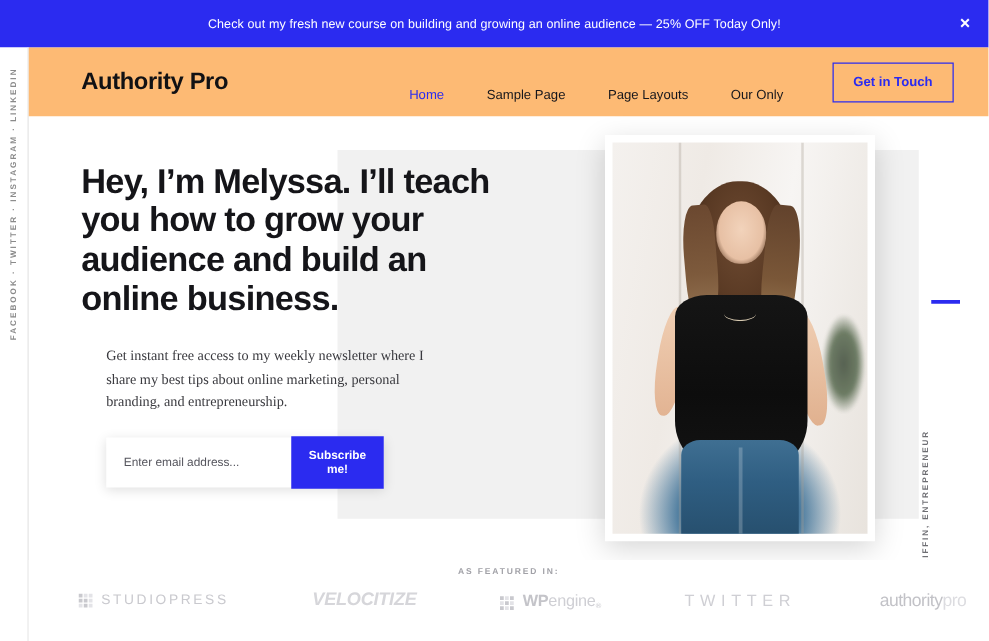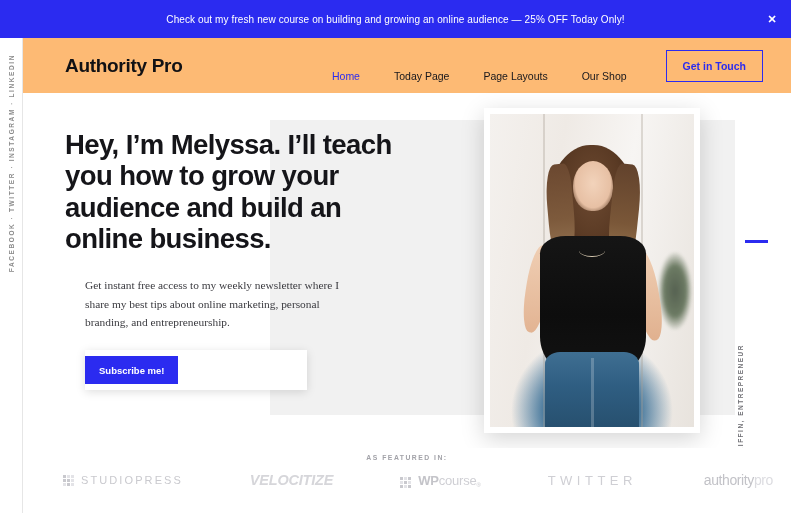--- a/index.html
+++ b/index.html
@@ -94,21 +94,21 @@
     display:flex;align-items:center;
   }
   .email-input{
     flex:1;border:0;outline:none;background:transparent;
     font-size:9.5px;color:#4a4a52;padding-left:14px;
     font-family:"Liberation Sans", sans-serif;
   }
   .email-input::placeholder{color:#55555d;}
   .subscribe-btn{
     background:#2b2bf0;color:#fff;border:0;cursor:pointer;
-    font-size:9.5px;font-weight:700;height:28px;margin-right:5px;padding:0 14px;
+    font-size:9.5px;font-weight:700;height:42px;margin-right:5px;padding:0 14px;
     font-family:"Liberation Sans", sans-serif;
   }
 
   
   .portrait-card{
     position:absolute;left:461px;top:15px;width:216px;height:325px;
     background:#ffffff;padding:6px;box-sizing:border-box;
     box-shadow:0 6px 22px rgba(0,0,0,.17);
   }
   .portrait{
@@ -230,36 +230,37 @@
   </div>
 
   <div class="social-rail">
     <div class="social-text">FACEBOOK · TWITTER · INSTAGRAM · LINKEDIN</div>
   </div>
 
   <div class="site-header">
     <div class="logo">Authority Pro</div>
     <div class="nav">
       <div class="nav-item active">Home</div>
-      <div class="nav-item">Today Page</div>
+      <div class="nav-item">Sample Page</div>
       <div class="nav-item">Page Layouts</div>
-      <div class="nav-item">Our Shop</div>
+      <div class="nav-item">Our Only</div>
       <div class="nav-cta">Get in Touch</div>
     </div>
   </div>
 
   <div class="hero">
     <div class="hero-gray"></div>
 
     <div class="hero-content">
       <h1 class="hero-title">Hey, I’m Melyssa. I’ll teach you how to grow your audience and build an online business.</h1>
       <p class="hero-sub">Get instant free access to my weekly newsletter where I share my best tips about online marketing, personal branding, and entrepreneurship.</p>
     </div>
 
     <div class="signup-form">
+      <input class="email-input" type="text" placeholder="Enter email address..." style="">
       <button class="subscribe-btn">Subscribe me!</button>
     </div>
 
     <div class="portrait-card">
       <div class="portrait">
         <div class="p-seam" style="left:26%;"></div>
         <div class="p-seam" style="left:74%;"></div>
         <div class="p-plant"></div>
         <div class="p-hair"></div>
         <div class="p-face"></div>
@@ -308,21 +309,21 @@
             <i class="light"></i>
             <i></i>
           <i class="light"></i>
             <i></i>
             <i class="light"></i>
           <i></i>
             <i class="light"></i>
             <i></i>
         </span>
         <b>WP</b>
-          <span>course</span>
+          <span>engine</span>
           <sup>®</sup>
       </div>
 
       <div class="brand">
         <span class="b-torque">TWITTER</span>
       </div>
 
       <div class="brand b-authoritypro">
         <b>authority</b>
           <span>pro</span>

